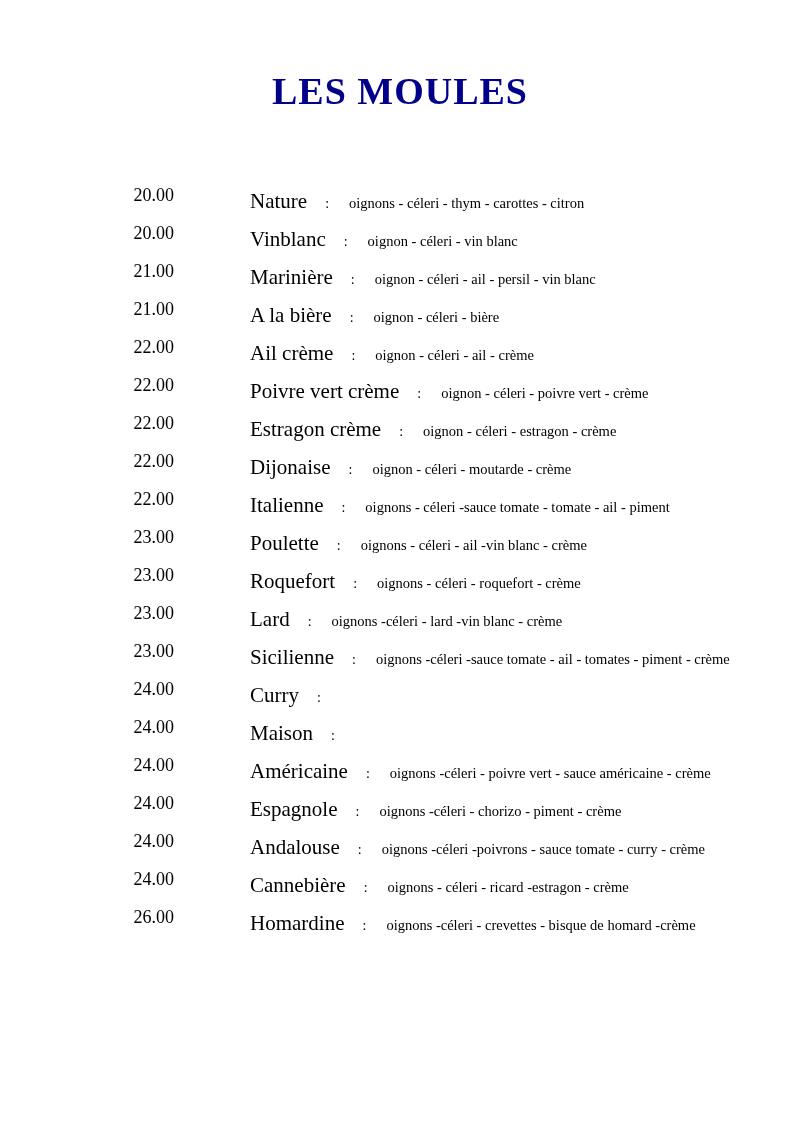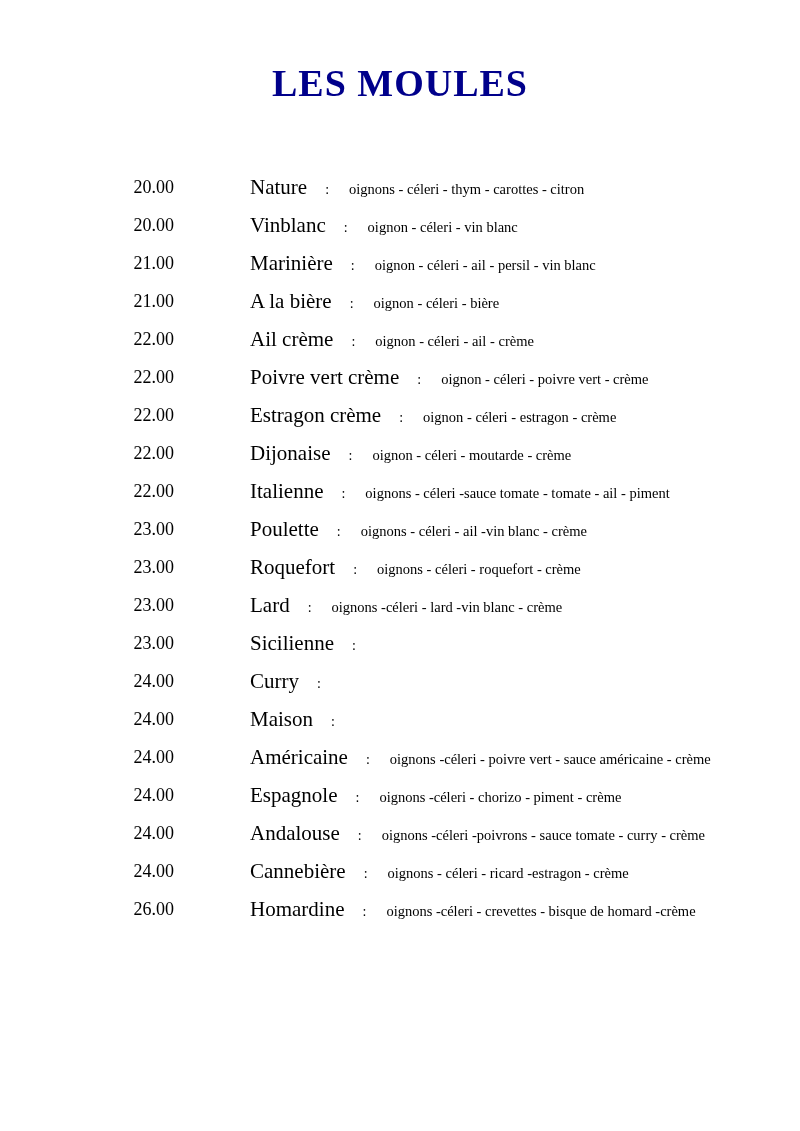--- a/index.html
+++ b/index.html
@@ -22,34 +22,34 @@
     padding: 0;
     position: relative;
   }
   .title {
     text-align: center;
     color: #00008B;
     font-family: "Liberation Serif", serif;
     font-weight: bold;
     font-size: 38px;
     letter-spacing: 1px;
-    margin: 0;
+    margin: 8px;
     padding-top: 60px;
     line-height: 46px;
   }
   .menu-list {
     margin: 0;
     padding: 0;
     list-style: none;
     position: relative;
     margin-top: 62px;
   }
   .menu-row {
     display: flex;
-    align-items: center;
+    align-items: flex-end;
     padding: 0 0 0 0;
     height: 38px;
   }
   .price {
     width: 80px;
     min-width: 80px;
     text-align: right;
     padding-right: 0;
     margin-left: 94px;
     font-size: 18px;
@@ -180,20 +180,21 @@
           <span class="dish-name">Lard</span>
           <span class="dish-sep">:</span>
           <span class="dish-desc">oignons -céleri - lard -vin blanc - crème</span>
         </span>
       </li>
       <li class="menu-row">
         <span class="price">23.00</span>
         <span class="dish">
           <span class="dish-name">Sicilienne</span>
           <span class="dish-sep">:</span>
+          <span class="dish-desc">oignons -céleri -sauce tomate - ail - tomates - piment - crème</span>
         </span>
       </li>
       <li class="menu-row">
         <span class="price">24.00</span>
         <span class="dish">
           <span class="dish-name">Curry</span>
           <span class="dish-sep">:</span>
         </span>
       </li>
       <li class="menu-row">

